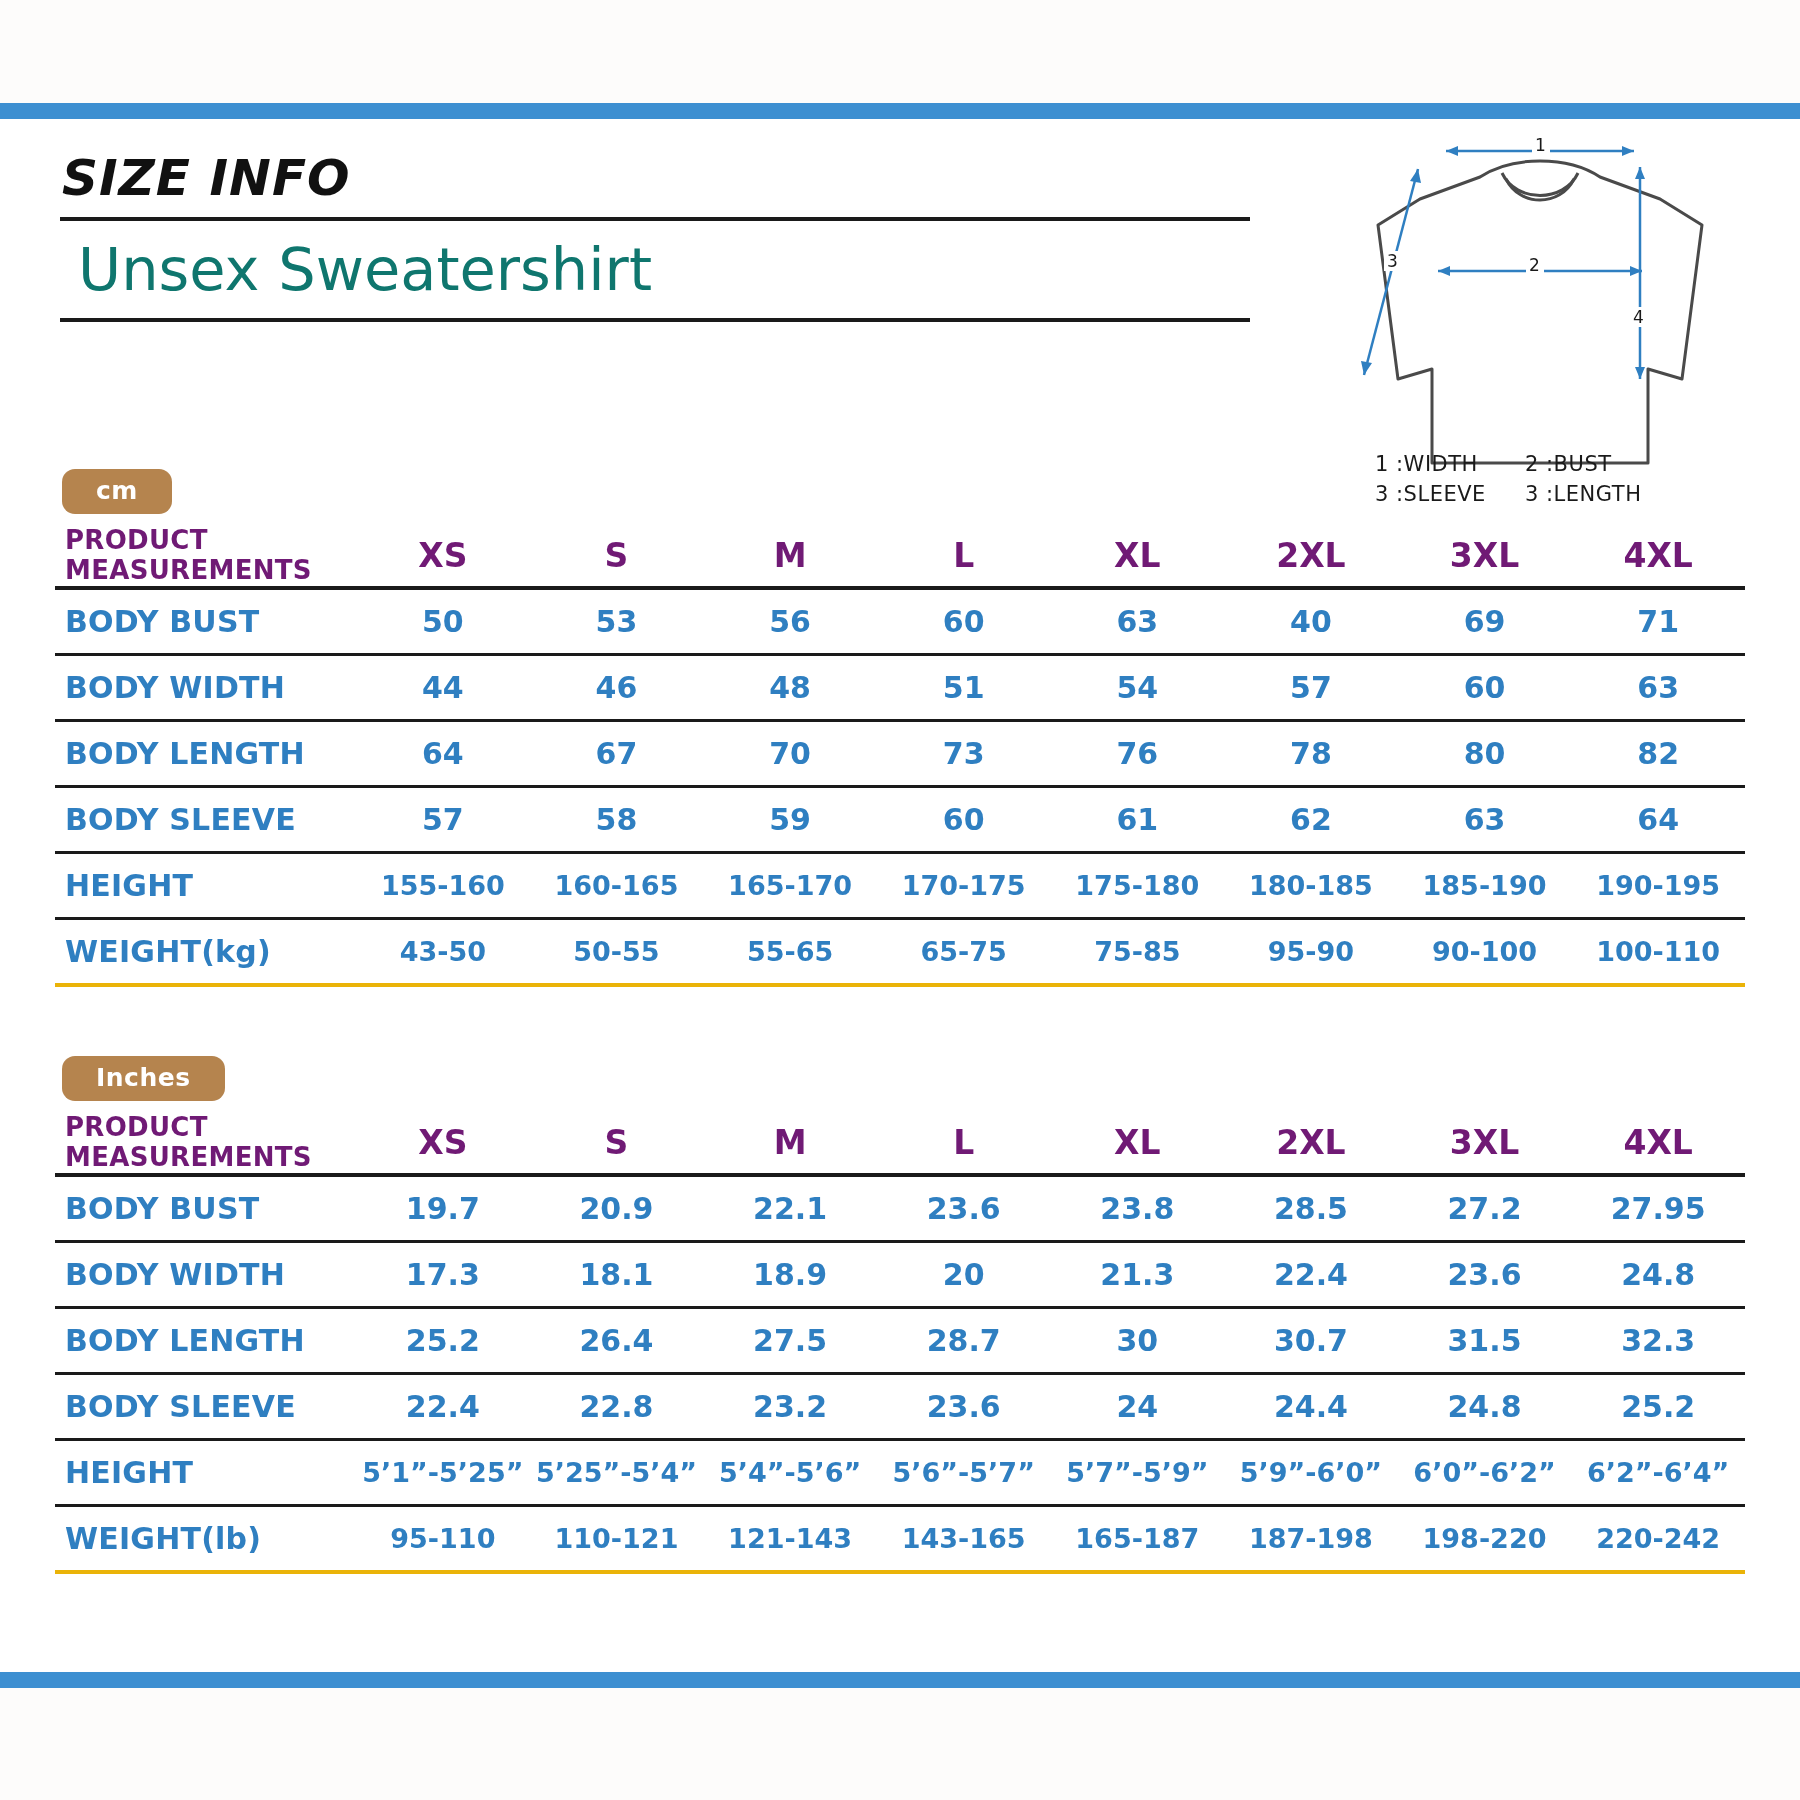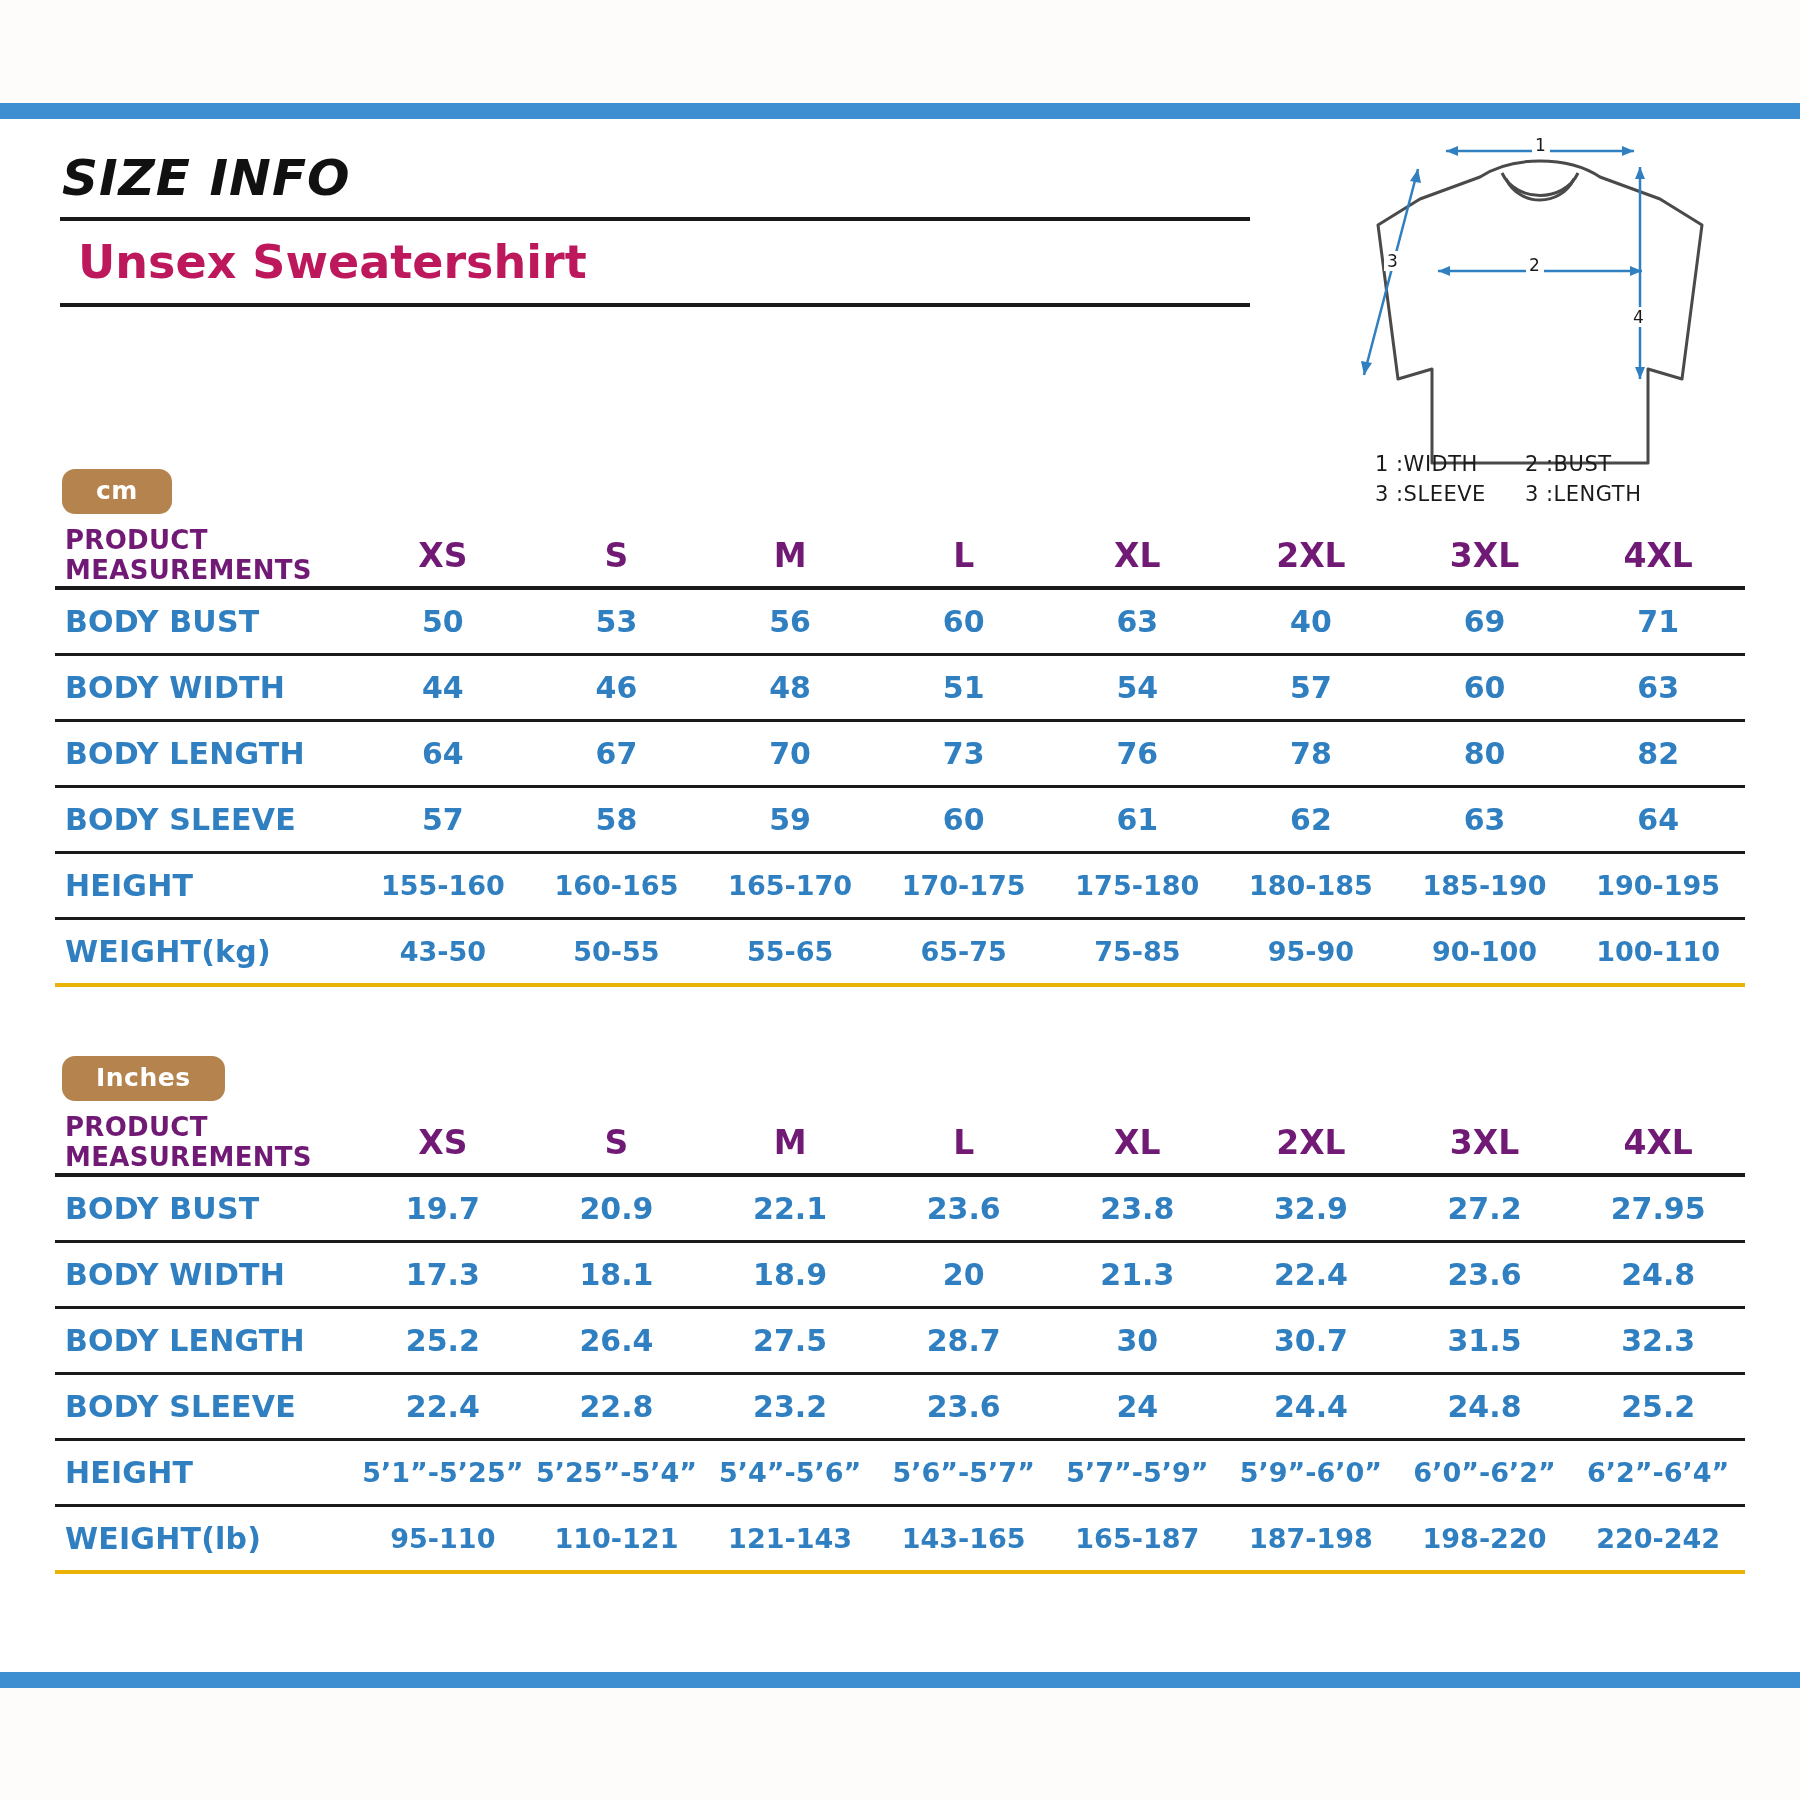--- a/index.html
+++ b/index.html
@@ -61,23 +61,23 @@
     margin: 0 0 10px 2px;
     font-style: italic;
   }
   .rule {
     height: 4px;
     background: #1a1a1a;
     width: 1190px;
   }
   .product-name {
     font-family: "DejaVu Sans", sans-serif;
-    font-weight: bold;
-    font-size: 46px;
-    color: #be185d;
+    font-weight: normal;
+    font-size: 59px;
+    color: #0f766e;
     margin: 14px 0 14px 18px;
   }
 
   
   .diagram {
     position: absolute;
     left: 1330px;
     top: 10px;
     width: 420px;
     height: 380px;
@@ -374,21 +374,21 @@
         </tr>
       </thead>
       <tbody>
         <tr>
           <td class="lbl">BODY BUST</td>
           <td>19.7</td>
           <td>20.9</td>
           <td>22.1</td>
           <td>23.6</td>
           <td>23.8</td>
-          <td>32.9</td>
+          <td>28.5</td>
           <td>27.2</td>
           <td>27.95</td>
         </tr>
         <tr>
           <td class="lbl">BODY WIDTH</td>
           <td>17.3</td>
           <td>18.1</td>
           <td>18.9</td>
           <td>20</td>
           <td>21.3</td>

